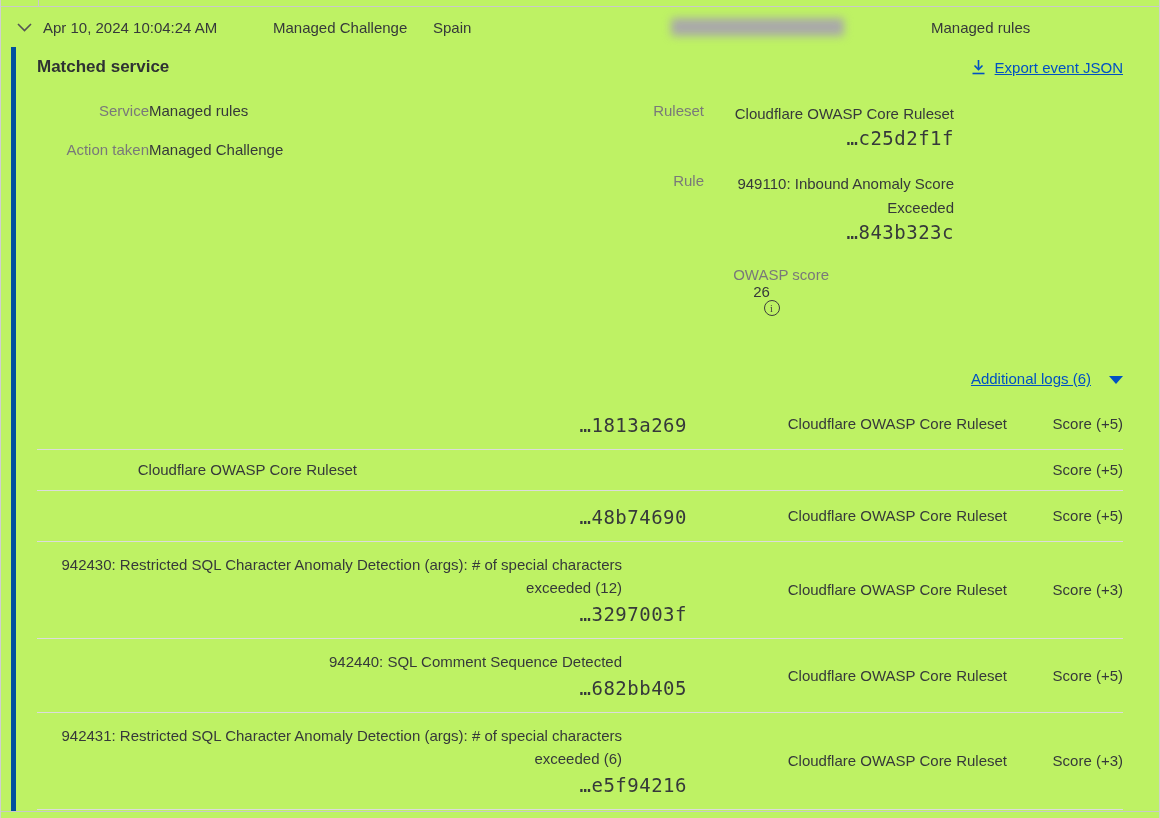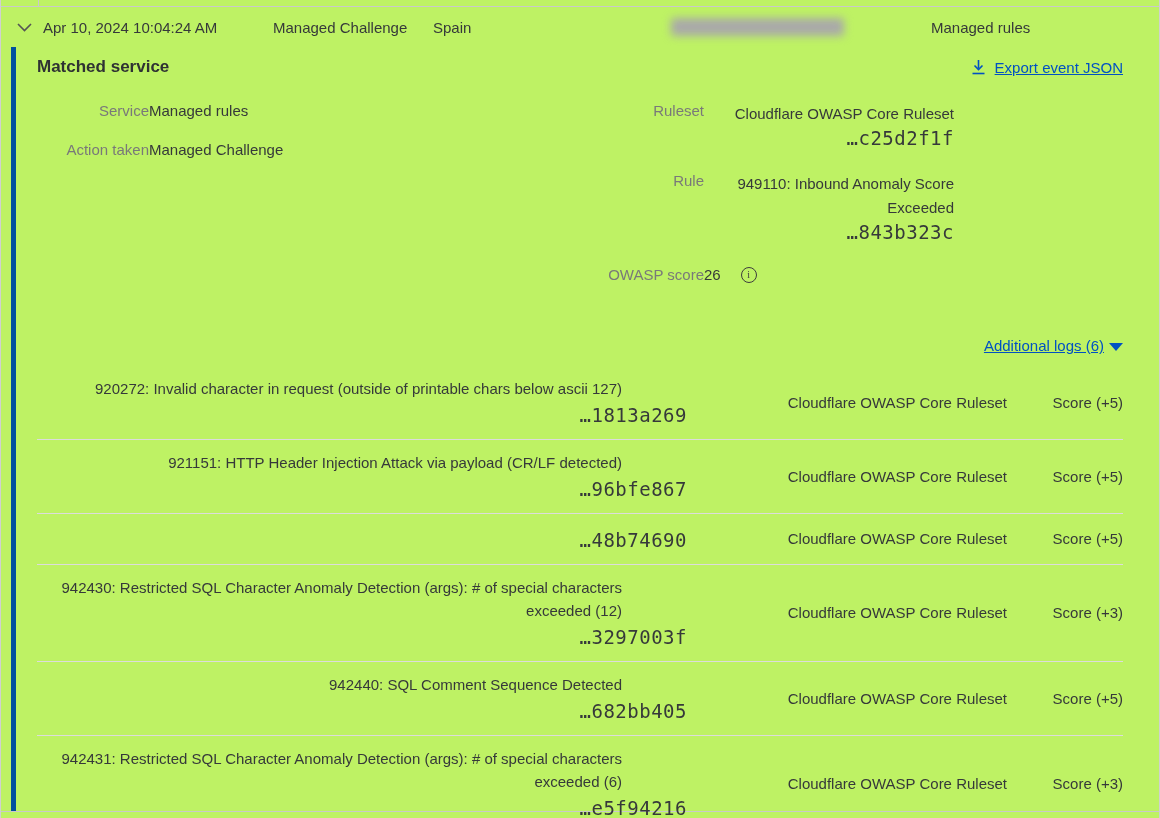--- a/index.html
+++ b/index.html
@@ -106,42 +106,42 @@
   .f-value { color: #36393a; }
   .col-right .f-value { width: 250px; line-height: 24px; }
   .col-right .field { margin-bottom: 20px; }
   .hash {
     font-family: "DejaVu Sans Mono", monospace;
     font-size: 19px;
     letter-spacing: 0.5px;
     line-height: 24px;
     color: #36393a;
   }
-  .owasp-row { display: flex; align-items: center; }
+  .owasp-row { display: flex; align-items: center; flex-direction: column; }
   .owasp-val { margin-right: 20px; }
   .info-icon {
     width: 16px; height: 16px;
     border: 1.4px solid #3d3d3d;
     border-radius: 50%;
     display: inline-flex;
     align-items: center;
     justify-content: center;
     font-size: 10px;
     font-family: "Liberation Serif", serif;
     color: #3d3d3d;
     cursor: pointer;
     flex: none;
   }
 
   
   .add-logs {
     margin-top: 34px;
     display: inline-flex;
     align-items: center;
-    gap: 5px;
+    gap: 18px;
   }
   .caret-down {
     width: 0; height: 0;
     border-left: 7px solid transparent;
     border-right: 7px solid transparent;
     border-top: 8px solid #0051c3;
     margin-top: 2px;
   }
 
   
@@ -240,32 +240,27 @@
 
     <div class="add-logs">
       <a class="link">Additional logs (6)</a>
       <span class="caret-down"></span>
     </div>
 
     <div class="log-list">
 
       <div class="log-row">
         <div class="log-desc">
-          <div class="log-title">920272: Invalid character in request (outside of printable chars below ascii 127)</div>
           <div class="hash log-hash">…1813a269</div>
         </div>
         <div class="log-ruleset">Cloudflare OWASP Core Ruleset</div>
         <div class="log-score">Score (+5)</div>
       </div>
 
       <div class="log-row">
-        <div class="log-desc">
-          <div class="log-title">921151: HTTP Header Injection Attack via payload (CR/LF detected)</div>
-          <div class="hash log-hash">…96bfe867</div>
-        </div>
         <div class="log-ruleset">Cloudflare OWASP Core Ruleset</div>
         <div class="log-score">Score (+5)</div>
       </div>
 
       <div class="log-row">
         <div class="log-desc">
           <div class="hash log-hash">…48b74690</div>
         </div>
         <div class="log-ruleset">Cloudflare OWASP Core Ruleset</div>
         <div class="log-score">Score (+5)</div>

